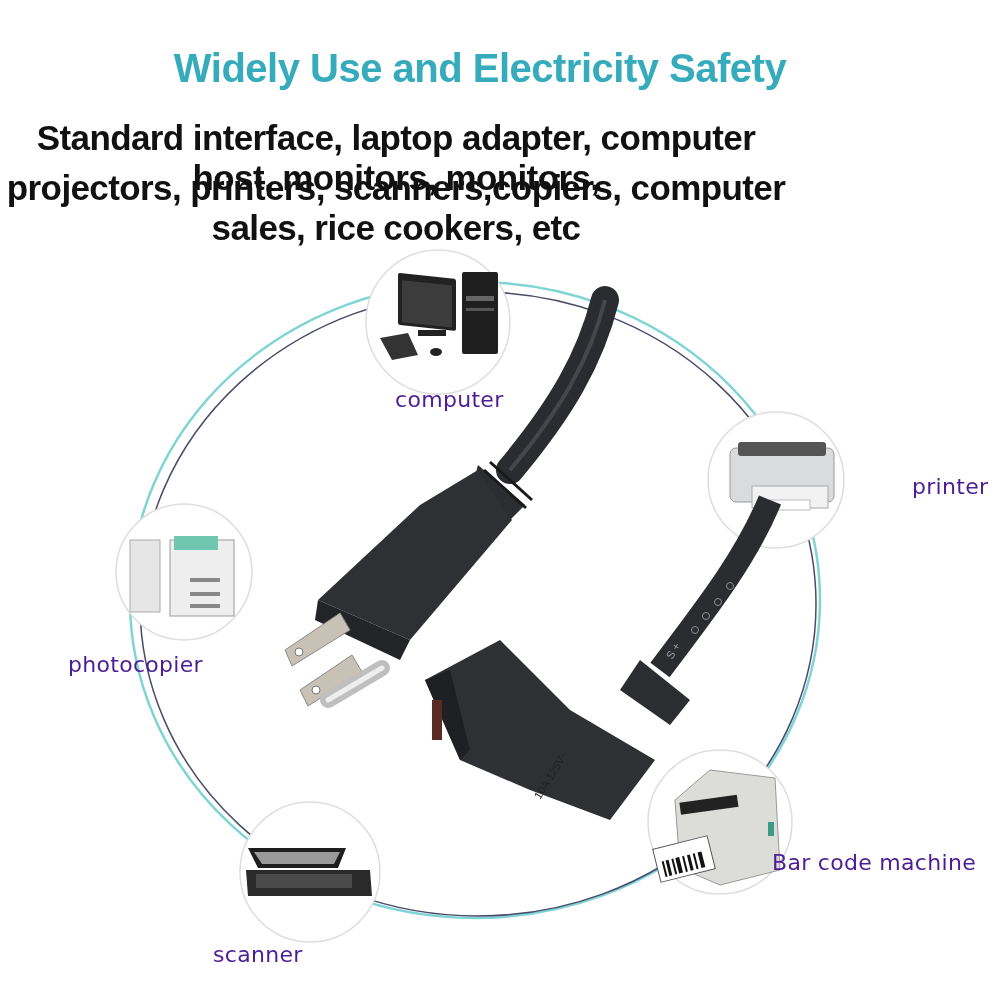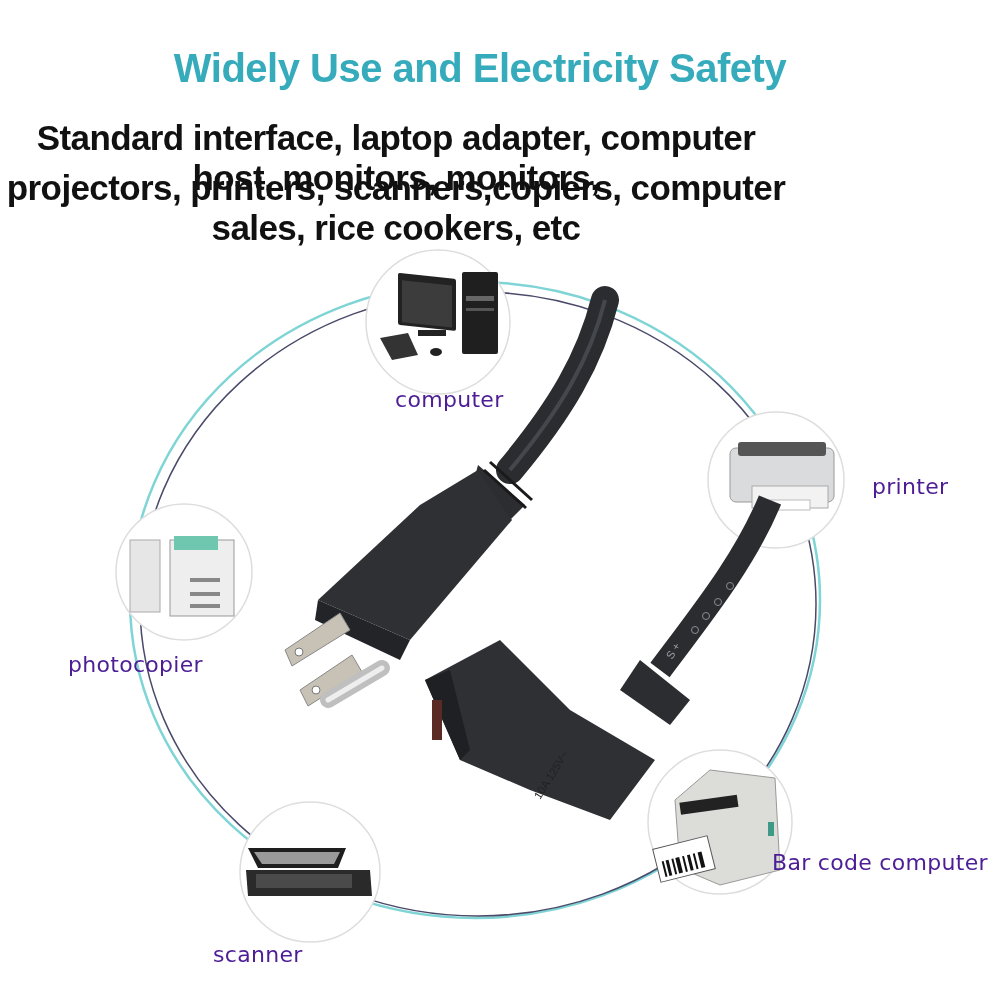--- a/index.html
+++ b/index.html
@@ -109,16 +109,16 @@
   <g>
     <path d="M640 660 L690 700 L670 725 L620 690 Z" fill="#2b2d31"></path>
     <path d="M425 680 L500 640 L570 710 L655 760 L610 820 L530 790 L460 760 Z" fill="#2e3034"></path>
     <path d="M425 680 L450 670 L470 750 L460 760 Z" fill="#1e2024"></path>
     <rect x="432" y="700" width="10" height="40" fill="#5a2a24"></rect>
     <text x="540" y="800" font-size="11" fill="#222" transform="rotate(-58 540 800)">10A 125V~</text>
   </g>
 </svg>
 
 <div class="lbl" style="left:395px; top:387px;">computer</div>
-<div class="lbl" style="left:872px; top:474px;">printer</div>
+<div class="lbl" style="left:912px; top:474px;">printer</div>
 <div class="lbl" style="left:68px; top:652px;">photocopier</div>
-<div class="lbl" style="left:772px; top:850px;">Bar code computer</div>
+<div class="lbl" style="left:772px; top:850px;">Bar code machine</div>
 <div class="lbl" style="left:213px; top:942px;">scanner</div>
 
 </body></html>

